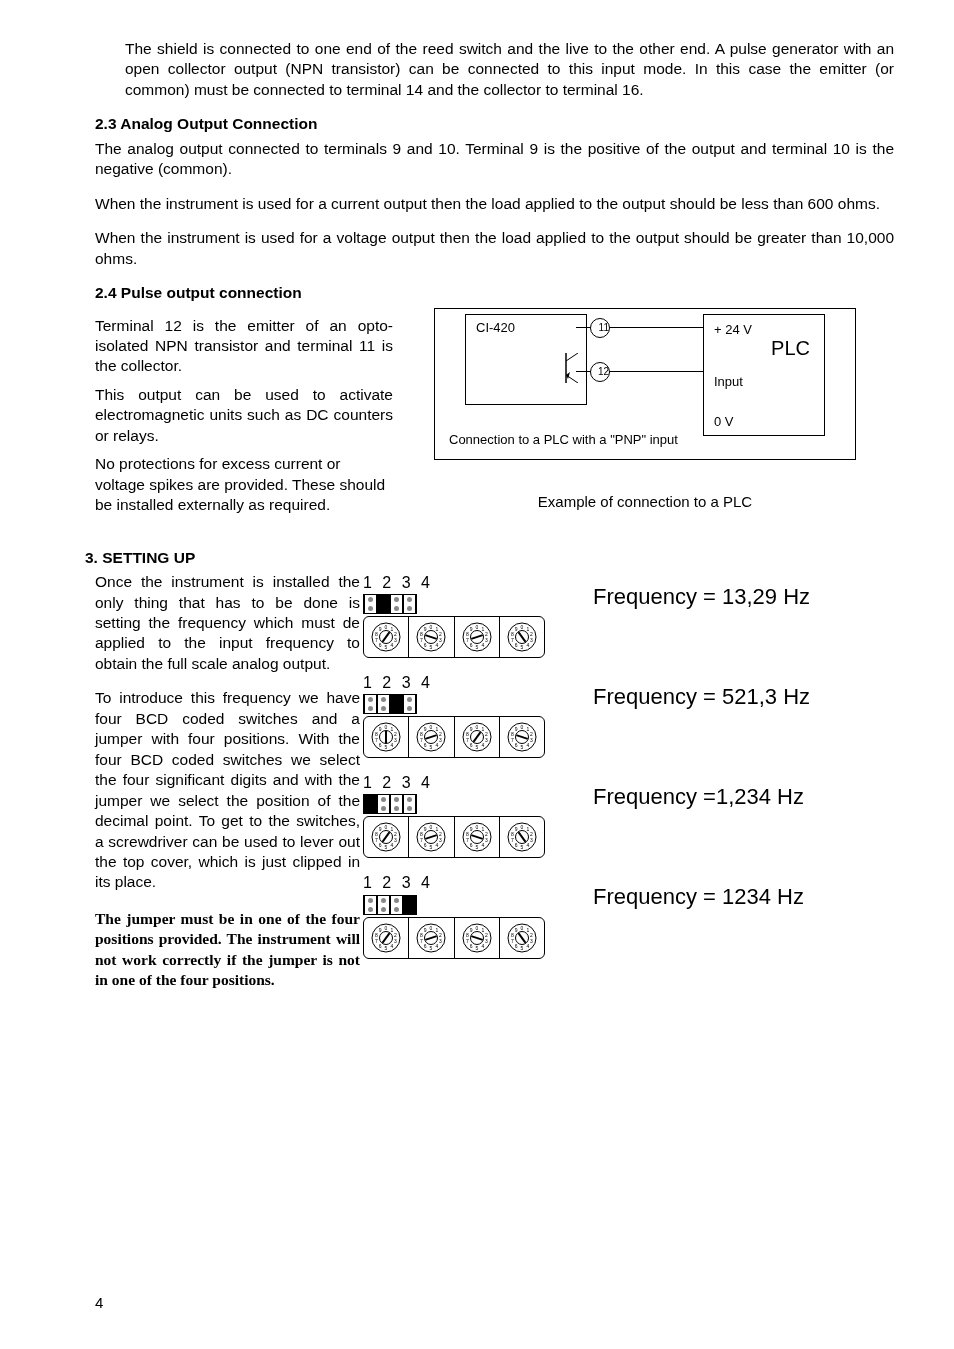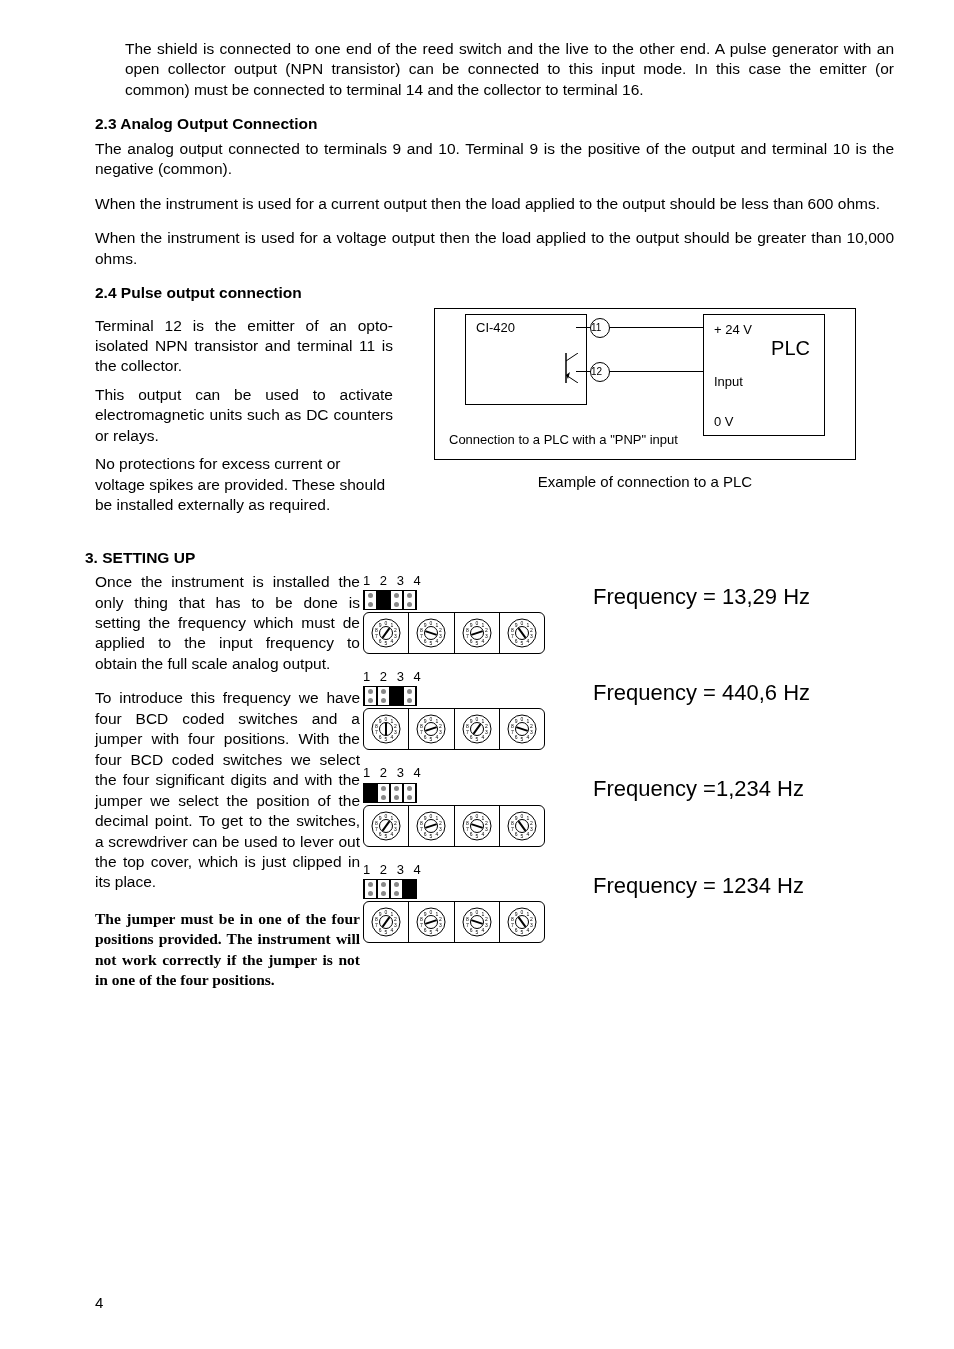--- a/index.html
+++ b/index.html
@@ -96,30 +96,30 @@
     background: #000;
     height: 1px;
   }
   .termcircle {
     position: absolute;
     width: 18px;
     height: 18px;
     border: 1px solid #000;
     border-radius: 50%;
     font-size: 10px;
-    text-align: left;
+    text-align: right;
     line-height: 18px;
     background: #fff;
   }
   .caption {
     font-size: 13px;
     position: absolute;
   }
   .example {
-    margin-top: 12px;
+    margin-top: 32px;
     text-align: center;
     font-size: 15px;
   }
   .row2 .col-left {
     flex: 0 0 265px;
   }
   .freq-row {
     display: flex;
     align-items: flex-start;
     gap: 30px;
@@ -127,21 +127,21 @@
   }
   .freq-dia {
     width: 200px;
   }
   .freq-text {
     font-size: 22px;
     padding-top: 10px;
     white-space: nowrap;
   }
   .dip1234 {
-    font-size: 13px;
+    font-size: 16px;
     letter-spacing: 3px;
     margin-bottom: 1px;
   }
   .dip {
     display: flex;
     width: 52px;
     background: #000;
     padding: 1px;
   }
   .dipslot {
@@ -433,21 +433,21 @@
                   <text x="23.877852522924734" y="28.090169943749473" font-size="5" text-anchor="middle" fill="#000">4</text>
                   <text x="18" y="30" font-size="5" text-anchor="middle" fill="#000">5</text>
                   <text x="12.12214747707527" y="28.090169943749473" font-size="5" text-anchor="middle" fill="#000">6</text>
                   <text x="8.489434837048465" y="23.090169943749476" font-size="5" text-anchor="middle" fill="#000">7</text>
                   <text x="8.489434837048465" y="16.909830056250524" font-size="5" text-anchor="middle" fill="#000">8</text>
                   <text x="12.122147477075266" y="11.909830056250527" font-size="5" text-anchor="middle" fill="#000">9</text>
   </svg>
               </div>
             </div>
   </div>
-          <div class="freq-text">Frequency = 440,6  Hz</div>
+          <div class="freq-text">Frequency = 521,3  Hz</div>
         </div>
         <div class="freq-row">
           <div class="freq-dia">
     <div class="dip1234">1 2 3 4</div>
     <div class="dip">
               <div class="dipslot sel"></div>
               <div class="dipslot">
                 <div class="hole t"></div>
                 <div class="hole b"></div>
               </div>

